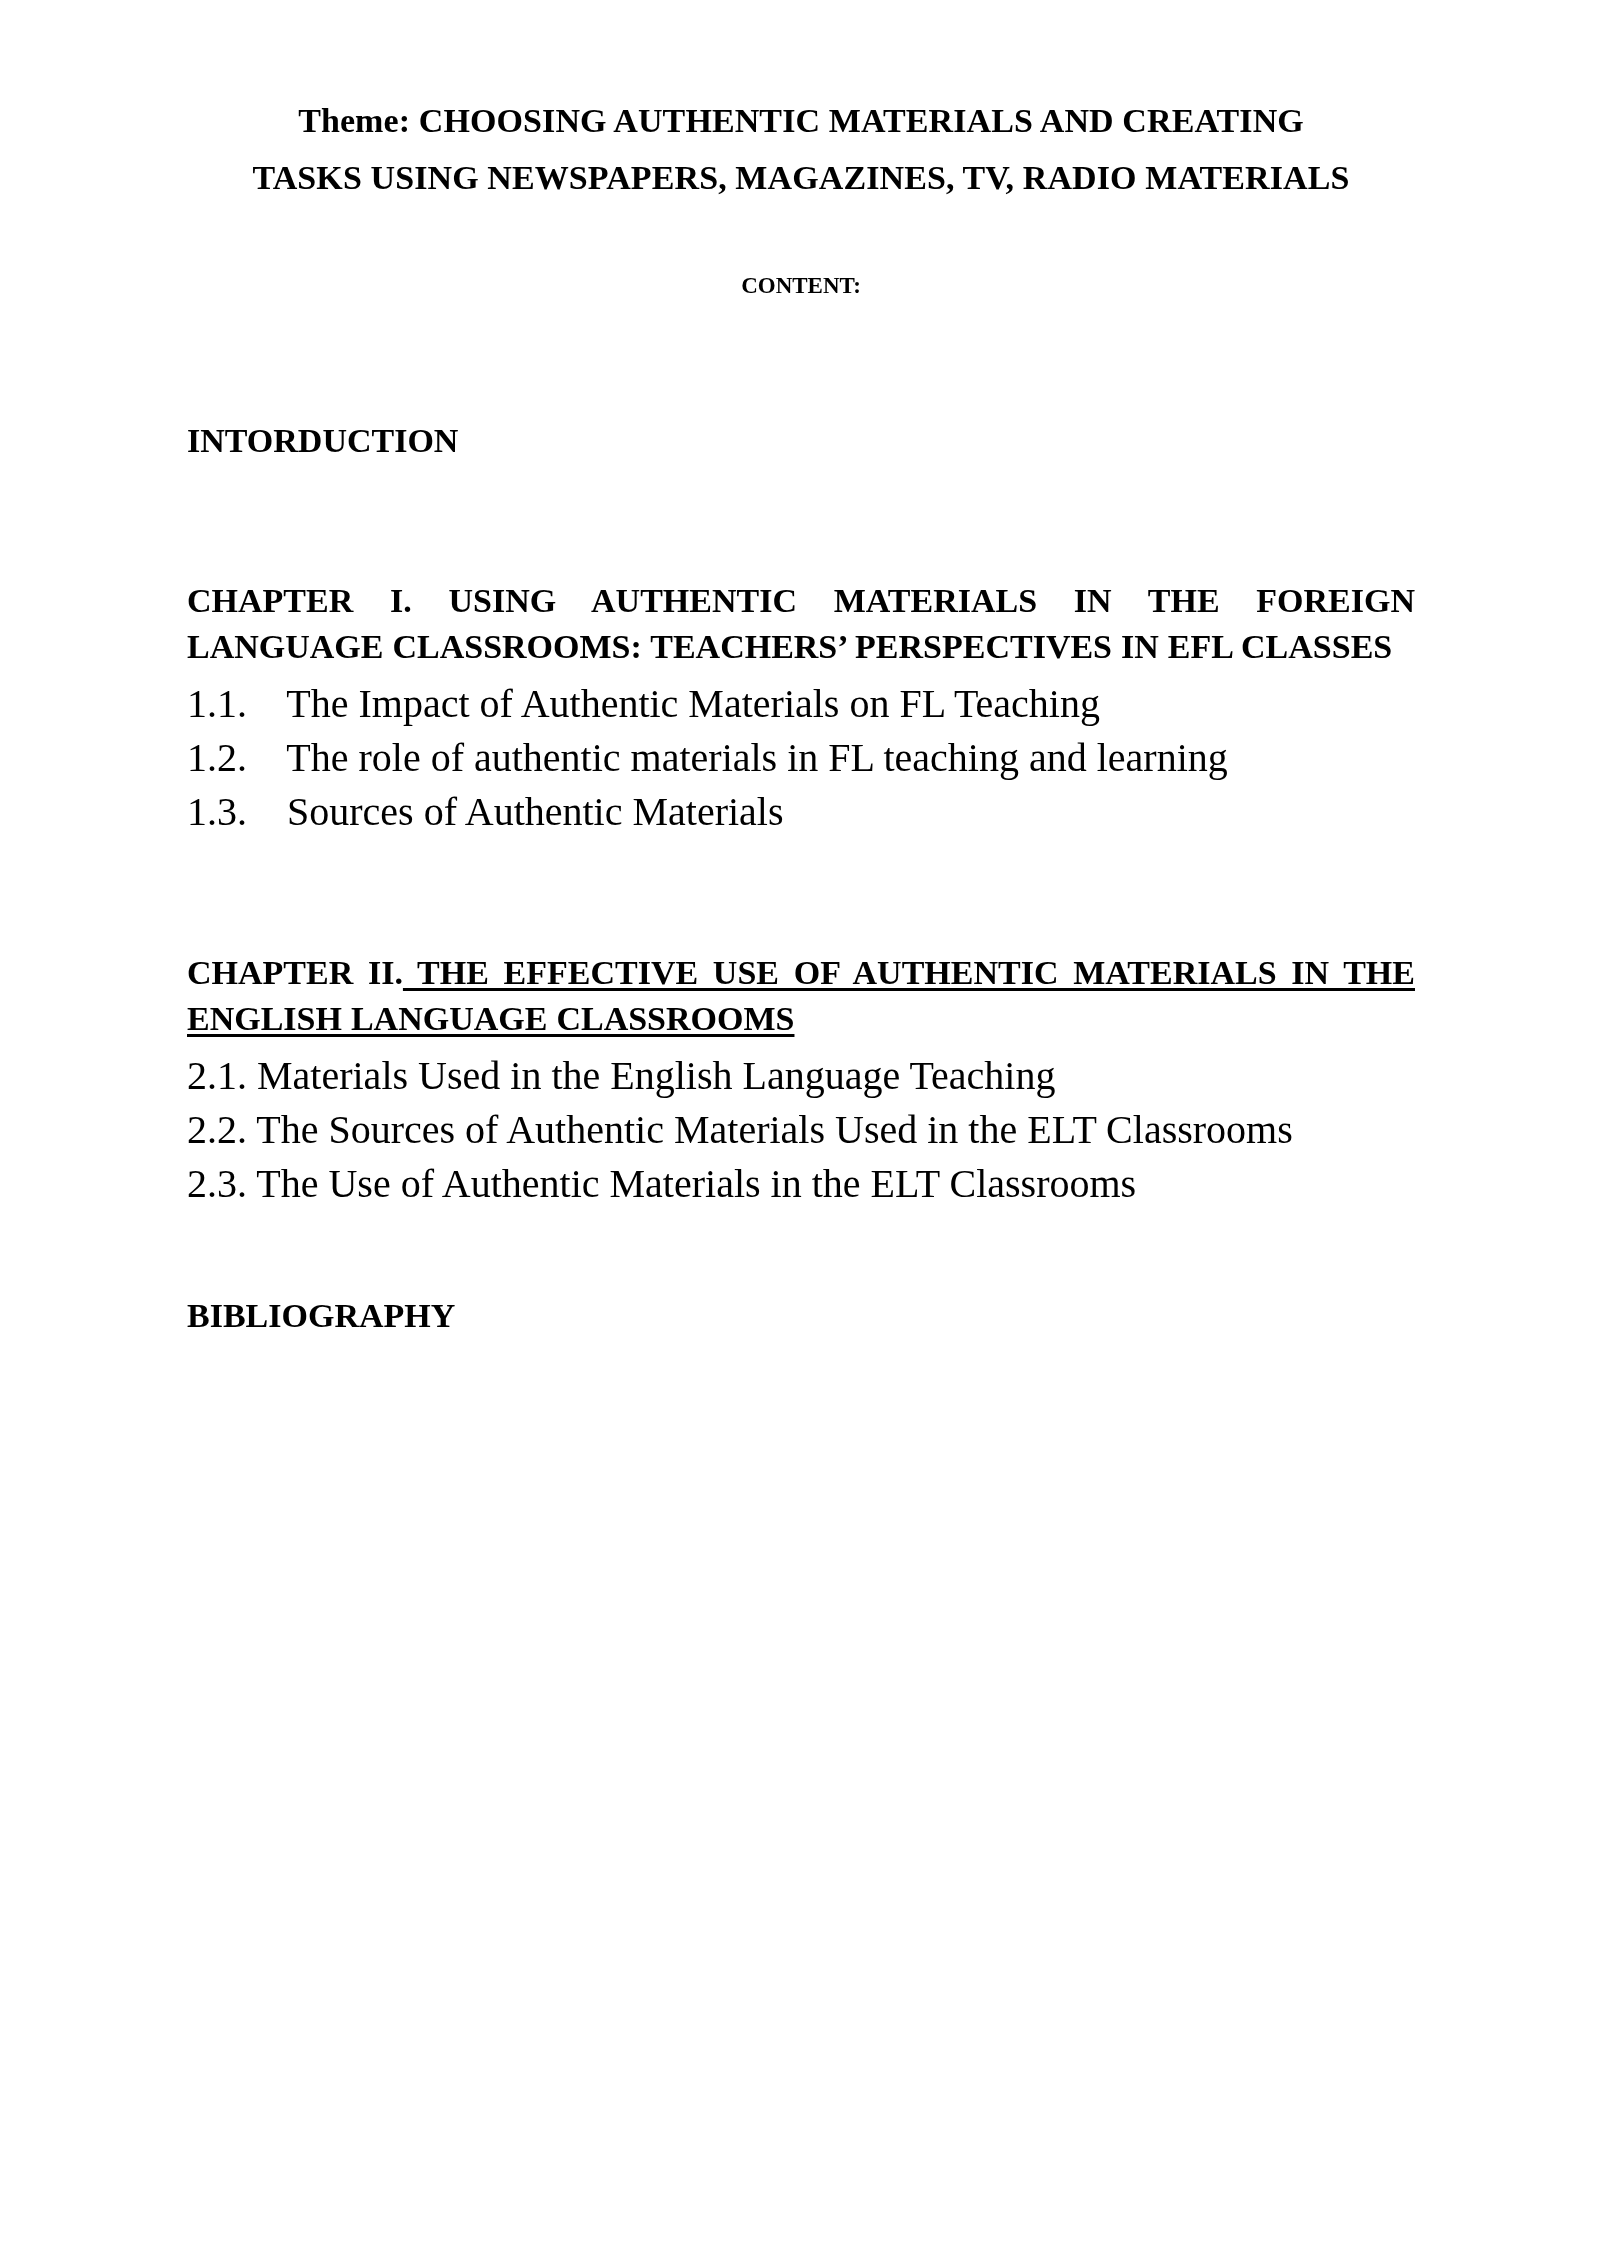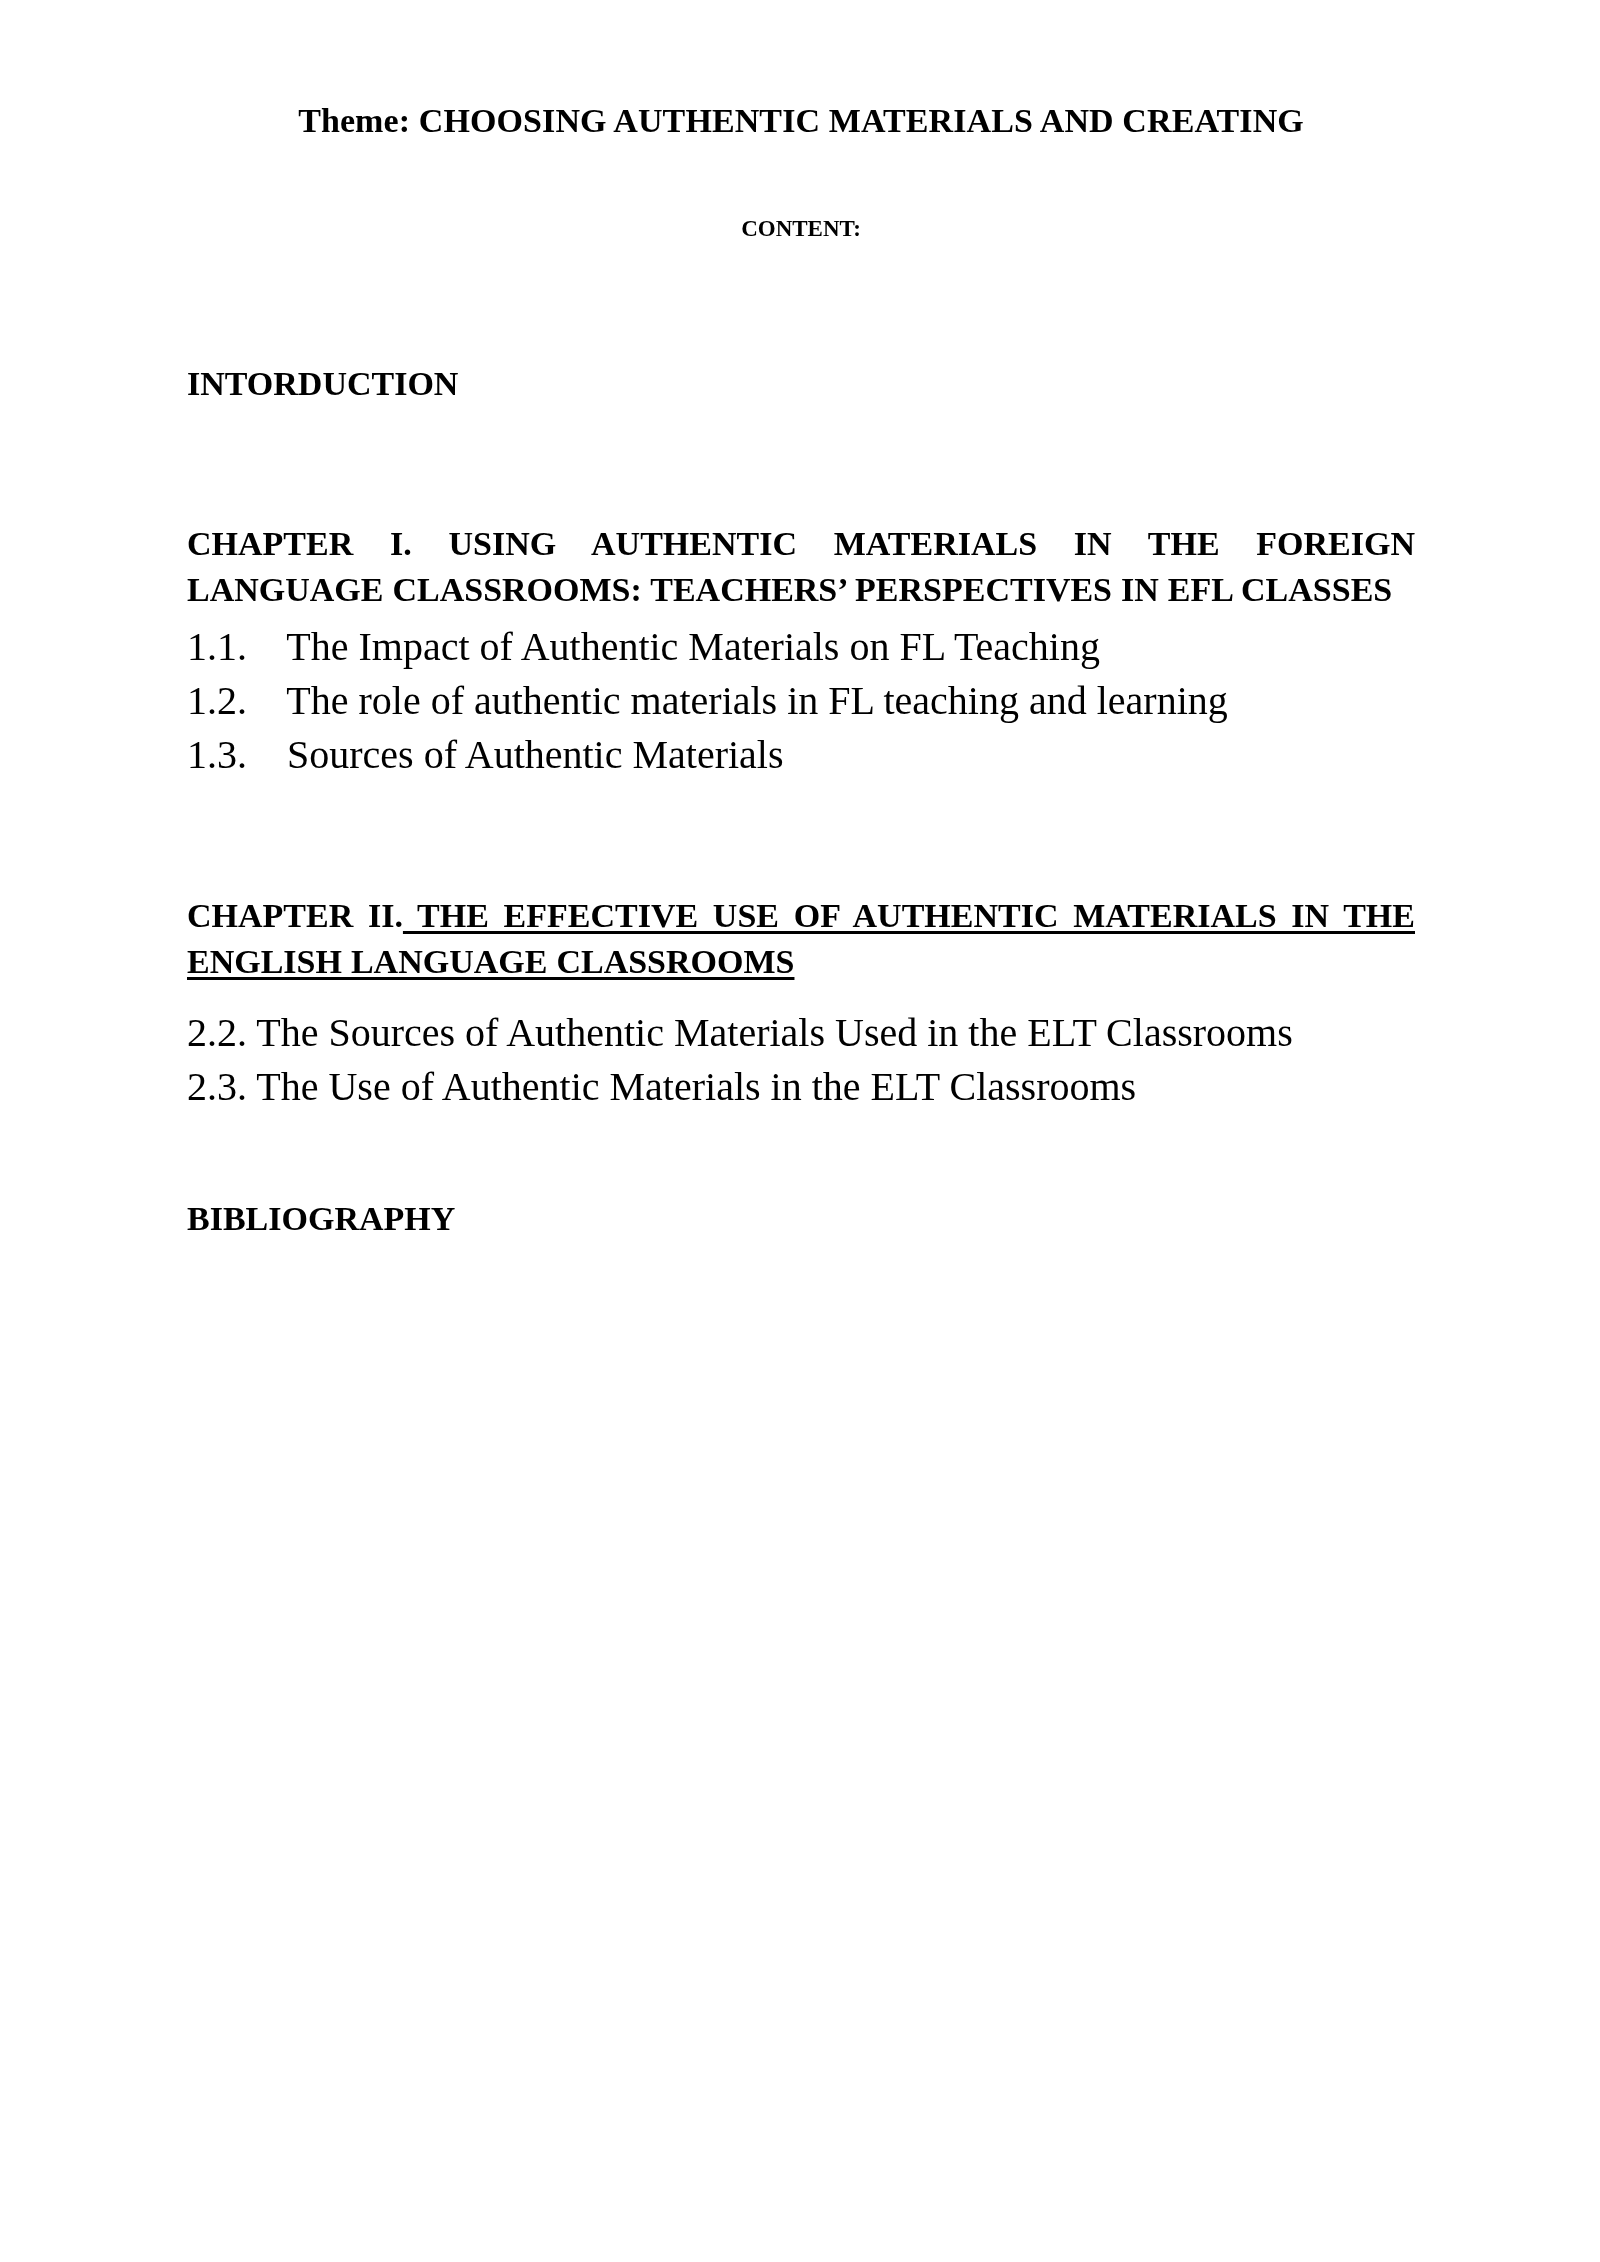--- a/index.html
+++ b/index.html
@@ -93,20 +93,21 @@
   }
 </style>
 </head>
 <body>
 
 <div class="page">
   <div class="content">
 
     <div class="doc-title">
       <span class="title-line first">Theme: CHOOSING AUTHENTIC MATERIALS AND CREATING</span>
+      <span class="title-line second">TASKS USING NEWSPAPERS, MAGAZINES, TV, RADIO MATERIALS</span>
     </div>
 
     <div class="content-heading">CONTENT:</div>
 
     <div class="gap-intro"></div>
 
     <div class="section-heading">INTORDUCTION</div>
 
     <div class="gap-after-intro"></div>
 
@@ -119,20 +120,21 @@
     <div class="toc-item">1.2.    The role of authentic materials in FL teaching and learning</div>
     <div class="item-spacer"></div>
     <div class="toc-item">1.3.    Sources of Authentic Materials</div>
 
     <div class="gap-before-chapter2"></div>
 
     <div class="chapter-heading"><span>CHAPTER II.</span><a class="link-text" href="#"> THE EFFECTIVE USE OF AUTHENTIC MATERIALS IN THE ENGLISH LANGUAGE CLASSROOMS </a></div>
 
     <div class="gap-before-items2"></div>
 
+    <div class="toc-item">2.1. Materials Used in the English Language Teaching</div>
     <div class="item-spacer"></div>
     <div class="toc-item">2.2. The Sources of Authentic Materials Used in the ELT Classrooms</div>
     <div class="item-spacer"></div>
     <div class="toc-item">2.3. The Use of Authentic Materials in the ELT Classrooms</div>
 
     <div class="gap-before-end"></div>
 
     <div class="end-heading">BIBLIOGRAPHY</div>
 
   </div>

